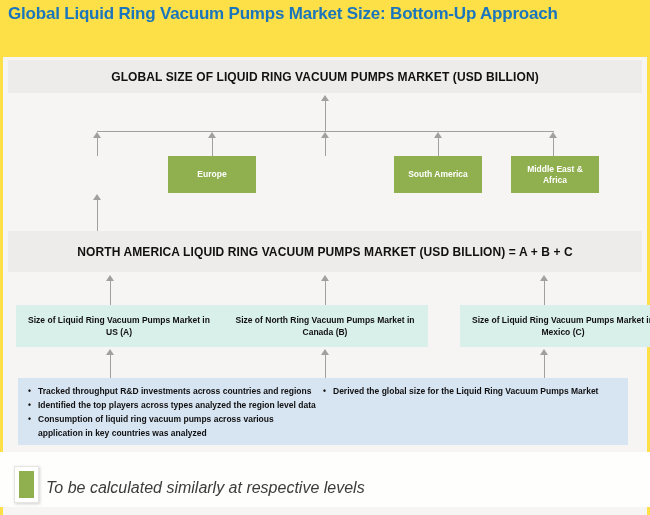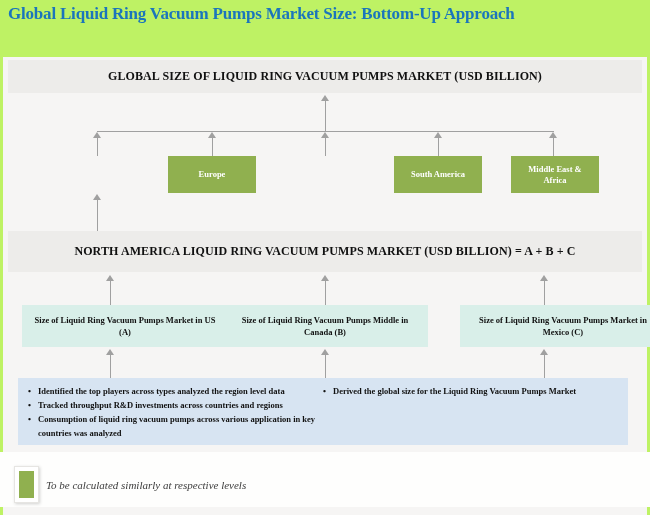--- a/index.html
+++ b/index.html
@@ -1,17 +1,17 @@
 <!DOCTYPE html>
 <html><head>
 <meta charset="utf-8">
 <style>
   html,body{margin:0;padding:0;background:#fff;}
-  .page{position:relative;width:650px;height:515px;background:#bef264;overflow:hidden;
-        font-family:Liberation Serif, serif;}
+  .page{position:relative;width:650px;height:515px;background:#fde047;overflow:hidden;
+        font-family:Liberation Sans, sans-serif;}
   .title{position:absolute;left:8px;top:4px;font-size:17px;font-weight:bold;color:#1b75bc;
          letter-spacing:-0.2px;white-space:nowrap;}
   .panel{position:absolute;left:3px;top:57px;width:644px;height:458px;background:#f6f5f4;}
   .band{position:absolute;left:0;top:452px;width:650px;height:55px;background:#fefefd;}
   .graybar{position:absolute;left:8px;width:634px;background:#edecea;display:flex;
            align-items:center;justify-content:center;text-align:center;
            font-size:12px;font-weight:bold;color:#111;letter-spacing:0.1px;}
   .bar1{top:60px;height:33px;}
   .bar2{top:231px;height:41px;}
   .region{position:absolute;top:156px;width:88px;height:37px;display:flex;align-items:center;
@@ -29,21 +29,21 @@
   .method li:before{content:"\2022";position:absolute;left:0;top:0;font-size:8.5px;}
   .mcol-left{position:absolute;left:10px;top:6px;width:290px;}
   .mcol-right{position:absolute;left:305px;top:6px;width:295px;}
   .stem{position:absolute;width:1px;background:#a0a0a0;}
   .head{position:absolute;width:0;height:0;border-left:4px solid transparent;
         border-right:4px solid transparent;border-bottom:6px solid #a0a0a0;}
   .hline{position:absolute;height:1px;background:#a0a0a0;}
   .legend-frame{position:absolute;left:14px;top:466px;width:25px;height:37px;background:#ffffff;
                 border:1px solid #e6e5e2;box-shadow:1px 1px 3px rgba(0,0,0,0.18);box-sizing:border-box;}
   .legend-swatch{position:absolute;left:4px;top:4px;width:15px;height:27px;background:#90b04f;}
-  .legend-text{position:absolute;left:46px;top:479px;font-size:11px;font-style:italic;
+  .legend-text{position:absolute;left:46px;top:479px;font-size:16px;font-style:italic;
                color:#3c3c3c;}
 </style>
 </head>
 <body>
 
 <div class="page">
 
   <div class="title">Global Liquid Ring Vacuum Pumps Market Size: Bottom-Up Approach</div>
 
   <div class="panel"></div>
@@ -96,42 +96,42 @@
   </div>
   <div class="arrow">
     <div class="head" style="left:321px;top:275px;"></div>
     <div class="stem" style="left:325px;top:280px;height:25px;"></div>
   </div>
   <div class="arrow">
     <div class="head" style="left:540px;top:275px;"></div>
     <div class="stem" style="left:544px;top:280px;height:25px;"></div>
   </div>
 
-  <div class="country" style="left:22px;">Size of Liquid Ring Vacuum Pumps Market in US (A)</div>
-  <div class="country" style="left:222px;">Size of Liquid Ring Vacuum Pumps Middle in Canada (B)</div>
+  <div class="country" style="left:16px;">Size of Liquid Ring Vacuum Pumps Market in US (A)</div>
+  <div class="country" style="left:222px;">Size of North Ring Vacuum Pumps Market in Canada (B)</div>
   <div class="country" style="left:460px;">Size of Liquid Ring Vacuum Pumps Market in Mexico (C)</div>
 
   <div class="arrow">
     <div class="head" style="left:106px;top:349px;"></div>
     <div class="stem" style="left:110px;top:354px;height:24px;"></div>
   </div>
   <div class="arrow">
     <div class="head" style="left:321px;top:349px;"></div>
     <div class="stem" style="left:325px;top:354px;height:24px;"></div>
   </div>
   <div class="arrow">
     <div class="head" style="left:540px;top:349px;"></div>
     <div class="stem" style="left:544px;top:354px;height:24px;"></div>
   </div>
 
   <div class="method">
     <div class="mcol-left">
       <ul>
+        <li>Tracked throughput R&amp;D investments across countries and regions</li>
         <li>Identified the top players across types analyzed  the region level data</li>
-        <li>Tracked throughput R&amp;D investments across countries and regions</li>
         <li>Consumption of liquid ring vacuum pumps across various application in key countries was analyzed</li>
       </ul>
     </div>
     <div class="mcol-right">
       <ul>
         <li>Derived the global size for the Liquid Ring Vacuum Pumps Market</li>
       </ul>
     </div>
   </div>
 

